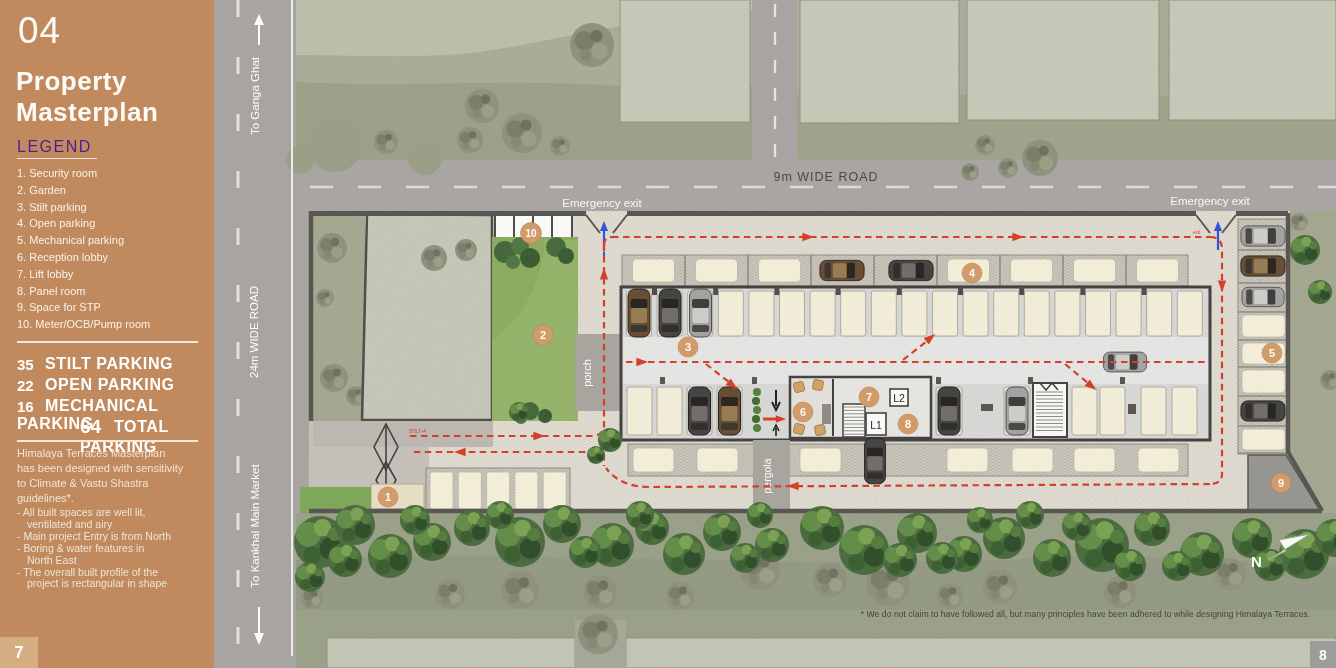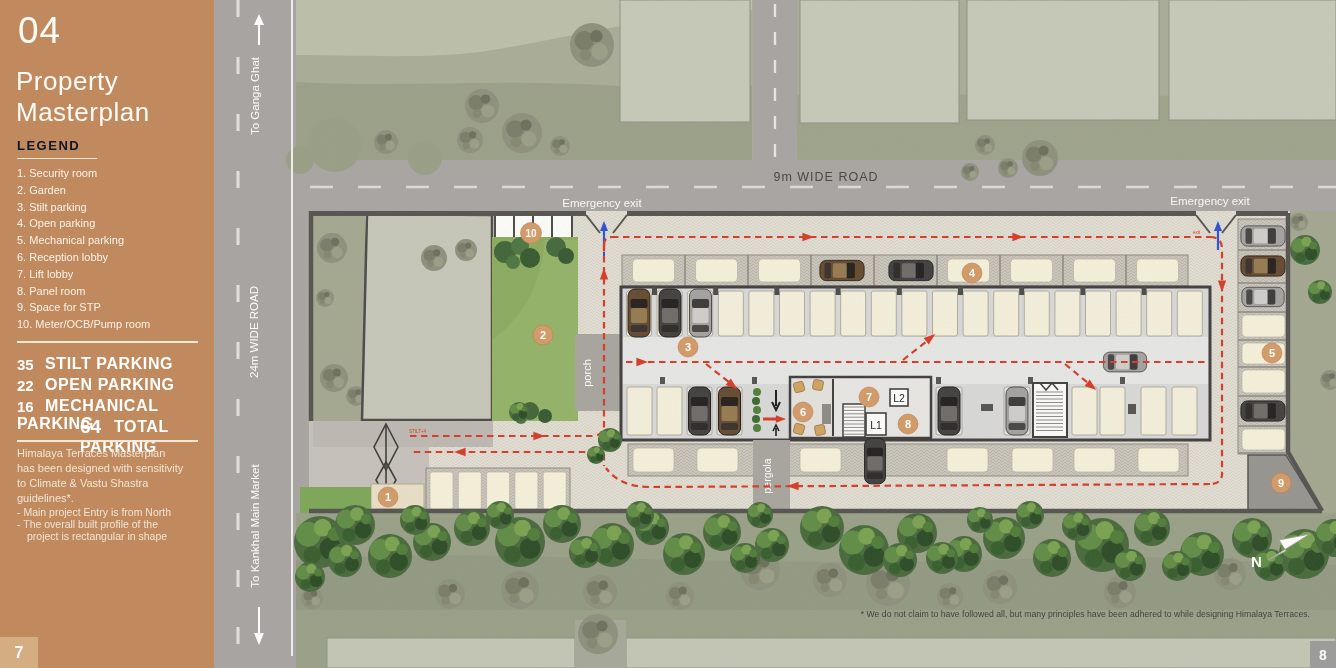--- a/index.html
+++ b/index.html
@@ -1,22 +1,22 @@
 <!DOCTYPE html>
 <html><head>
 <meta charset="utf-8">
 <style>
 html,body{margin:0;padding:0;}
 body{width:1336px;height:668px;overflow:hidden;font-family:"Liberation Sans",sans-serif;background:#aaa79f;position:relative;}
 #stage{position:absolute;left:0;top:0;width:1336px;height:668px;}
 svg{position:absolute;left:0;top:0;}
 .side{position:absolute;left:0;top:0;width:214px;height:668px;background:#c18a5e;color:#faf5ec;z-index:5;}
 .n04{position:absolute;left:18px;top:10px;font-size:37px;font-weight:500;letter-spacing:1px;color:#fdfbf6;text-align:center;}
-.ttl{position:absolute;left:16px;top:66px;font-size:26px;font-weight:400;line-height:31px;letter-spacing:.5px;color:#fdfbf6;}
-.leg{position:absolute;left:17px;top:138px;font-size:13px;letter-spacing:1.5px;color:#0f172a;font-weight:bold;}
+.ttl{position:absolute;left:16px;top:66px;font-size:26px;font-weight:700;line-height:31px;letter-spacing:.5px;color:#fdfbf6;}
+.leg{position:absolute;left:17px;top:138px;font-size:16px;letter-spacing:1.5px;color:#4c1d95;}
 .legrule{position:absolute;left:17px;top:158px;width:80px;height:1px;background:#efe6d8;}
 .items{position:absolute;left:17px;top:165px;font-size:11px;line-height:16.8px;color:#f8f2e8;}
 .rule1{position:absolute;left:17px;top:341px;width:181px;height:1.5px;background:#f2e9dc;}
 .prow{position:absolute;left:17px;color:#fff;}
 .pn{font-size:15px;font-weight:bold;display:inline-block;width:28px;vertical-align:-1px;}
 .pl{font-size:16px;font-weight:bold;letter-spacing:.6px;}
 .rule2{position:absolute;left:17px;top:440px;width:181px;height:1.5px;background:#f2e9dc;}
 .para{position:absolute;left:17px;top:446px;width:192px;font-size:11px;line-height:15px;color:#f0e5d5;}
 .bul{position:absolute;left:17px;top:507px;width:196px;font-size:10.5px;line-height:11.9px;color:#efe4d4;}
 .bul div{padding-left:10px;text-indent:-10px;}
@@ -565,19 +565,21 @@
 
 <div class="prow" style="top:355px"><span class="pn">35</span><span class="pl">STILT PARKING</span></div>
 <div class="prow" style="top:376px"><span class="pn">22</span><span class="pl">OPEN PARKING</span></div>
 <div class="prow" style="top:397px"><span class="pn">16</span><span class="pl">MECHANICAL PARKING</span></div>
 <div class="prow" style="top:416px;left:80px"><span class="pn" style="font-size:19px;width:34px;">64</span><span class="pl">TOTAL PARKING</span></div>
 <div class="rule2"></div>
 
 <div class="para">Himalaya Terraces Masterplan<br>has been designed with sensitivity<br>to Climate &amp; Vastu Shastra<br>guidelines*.</div>
 
 <div class="bul">
+<div>- All built spaces are well lit,<br>ventilated and airy</div>
 <div>- Main project Entry is from North</div>
+<div>- Boring &amp; water features in<br>North East</div>
 <div>- The overall built profile of the<br>project is rectangular in shape</div>
 </div>
 
 <div class="pg7">7</div>
 </div>
 </div>
 
 </body></html>

